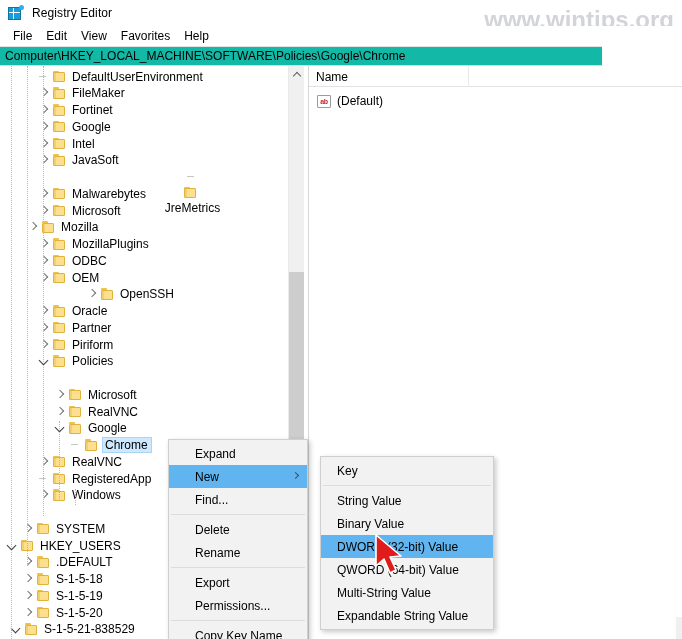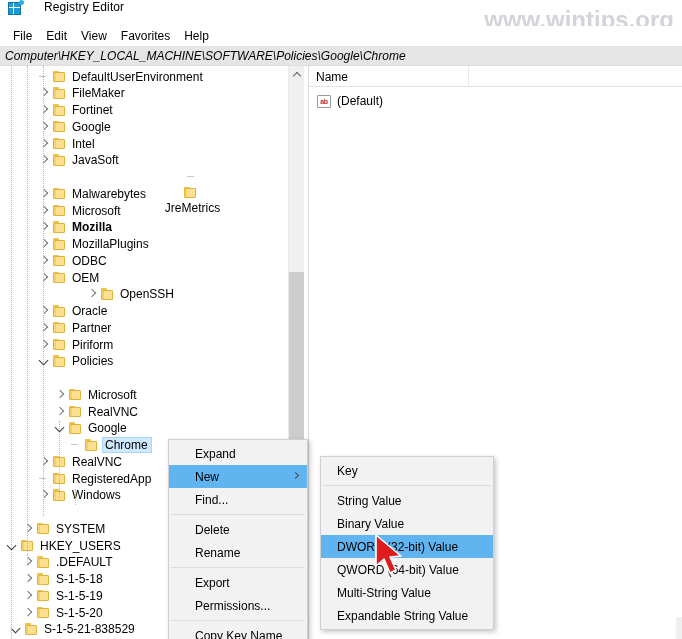--- a/index.html
+++ b/index.html
@@ -16,23 +16,22 @@
     width: 682px; height: 639px;
     background: #ffffff;
     overflow: hidden;
   }
 
   
   .titlebar {
     position: absolute; left: 0; top: 0;
     width: 682px; height: 26px;
     background: #ffffff;
-    display: flex; align-items: flex-start;
+    display: flex; align-items: center;
     padding-left: 8px;
-    gap: 12px;
   }
   .app-icon {
     width: 16px; height: 16px;
     position: relative;
     flex: 0 0 auto;
     margin-right: 8px;
   }
   .app-icon .grid {
     position: absolute; left: 0; top: 2px;
     width: 13px; height: 13px;
@@ -81,27 +80,26 @@
   }
   .menubar .mi {
     font-size: 12px; color: #000000;
     padding: 1px 7px;
     cursor: default;
   }
 
   
   .addressbar {
     position: absolute; left: 0; top: 46px;
-    width: 682px; height: 20px;
-    background: #e5e5e5;
+    width: 602px; height: 20px;
+    background: #14b8a6;
     border-top: 1px solid #e3e3e3;
     border-bottom: 1px solid #dcdcdc;
     display: flex; align-items: center;
     padding-left: 5px;
-    font-style: italic;
   }
   .addressbar .path {
     font-size: 12px; color: #000000;
     white-space: nowrap;
   }
 
   
   .content {
     position: absolute; left: 0; top: 66px;
     width: 682px; height: 573px;
@@ -433,21 +431,21 @@
             <div class="lbl">Malwarebytes</div>
           </div>
           <div class="row" style="top: 136px; padding-left: 36px;">
             <div class="chev right"></div>
             <div class="folder">
               <div class="tab"></div>
               <div class="body"></div>
             </div>
             <div class="lbl">Microsoft</div>
           </div>
-          <div class="row" style="top: 152.75px; padding-left: 36px; font-weight: bold;">
+          <div class="row" style="top: 152.75px; padding-left: 25px;">
             <div class="chev right"></div>
             <div class="folder">
               <div class="tab"></div>
               <div class="body"></div>
             </div>
             <div class="lbl">Mozilla</div>
           </div>
           <div class="row" style="top: 169.5px; padding-left: 36px;">
             <div class="chev right"></div>
             <div class="folder">

